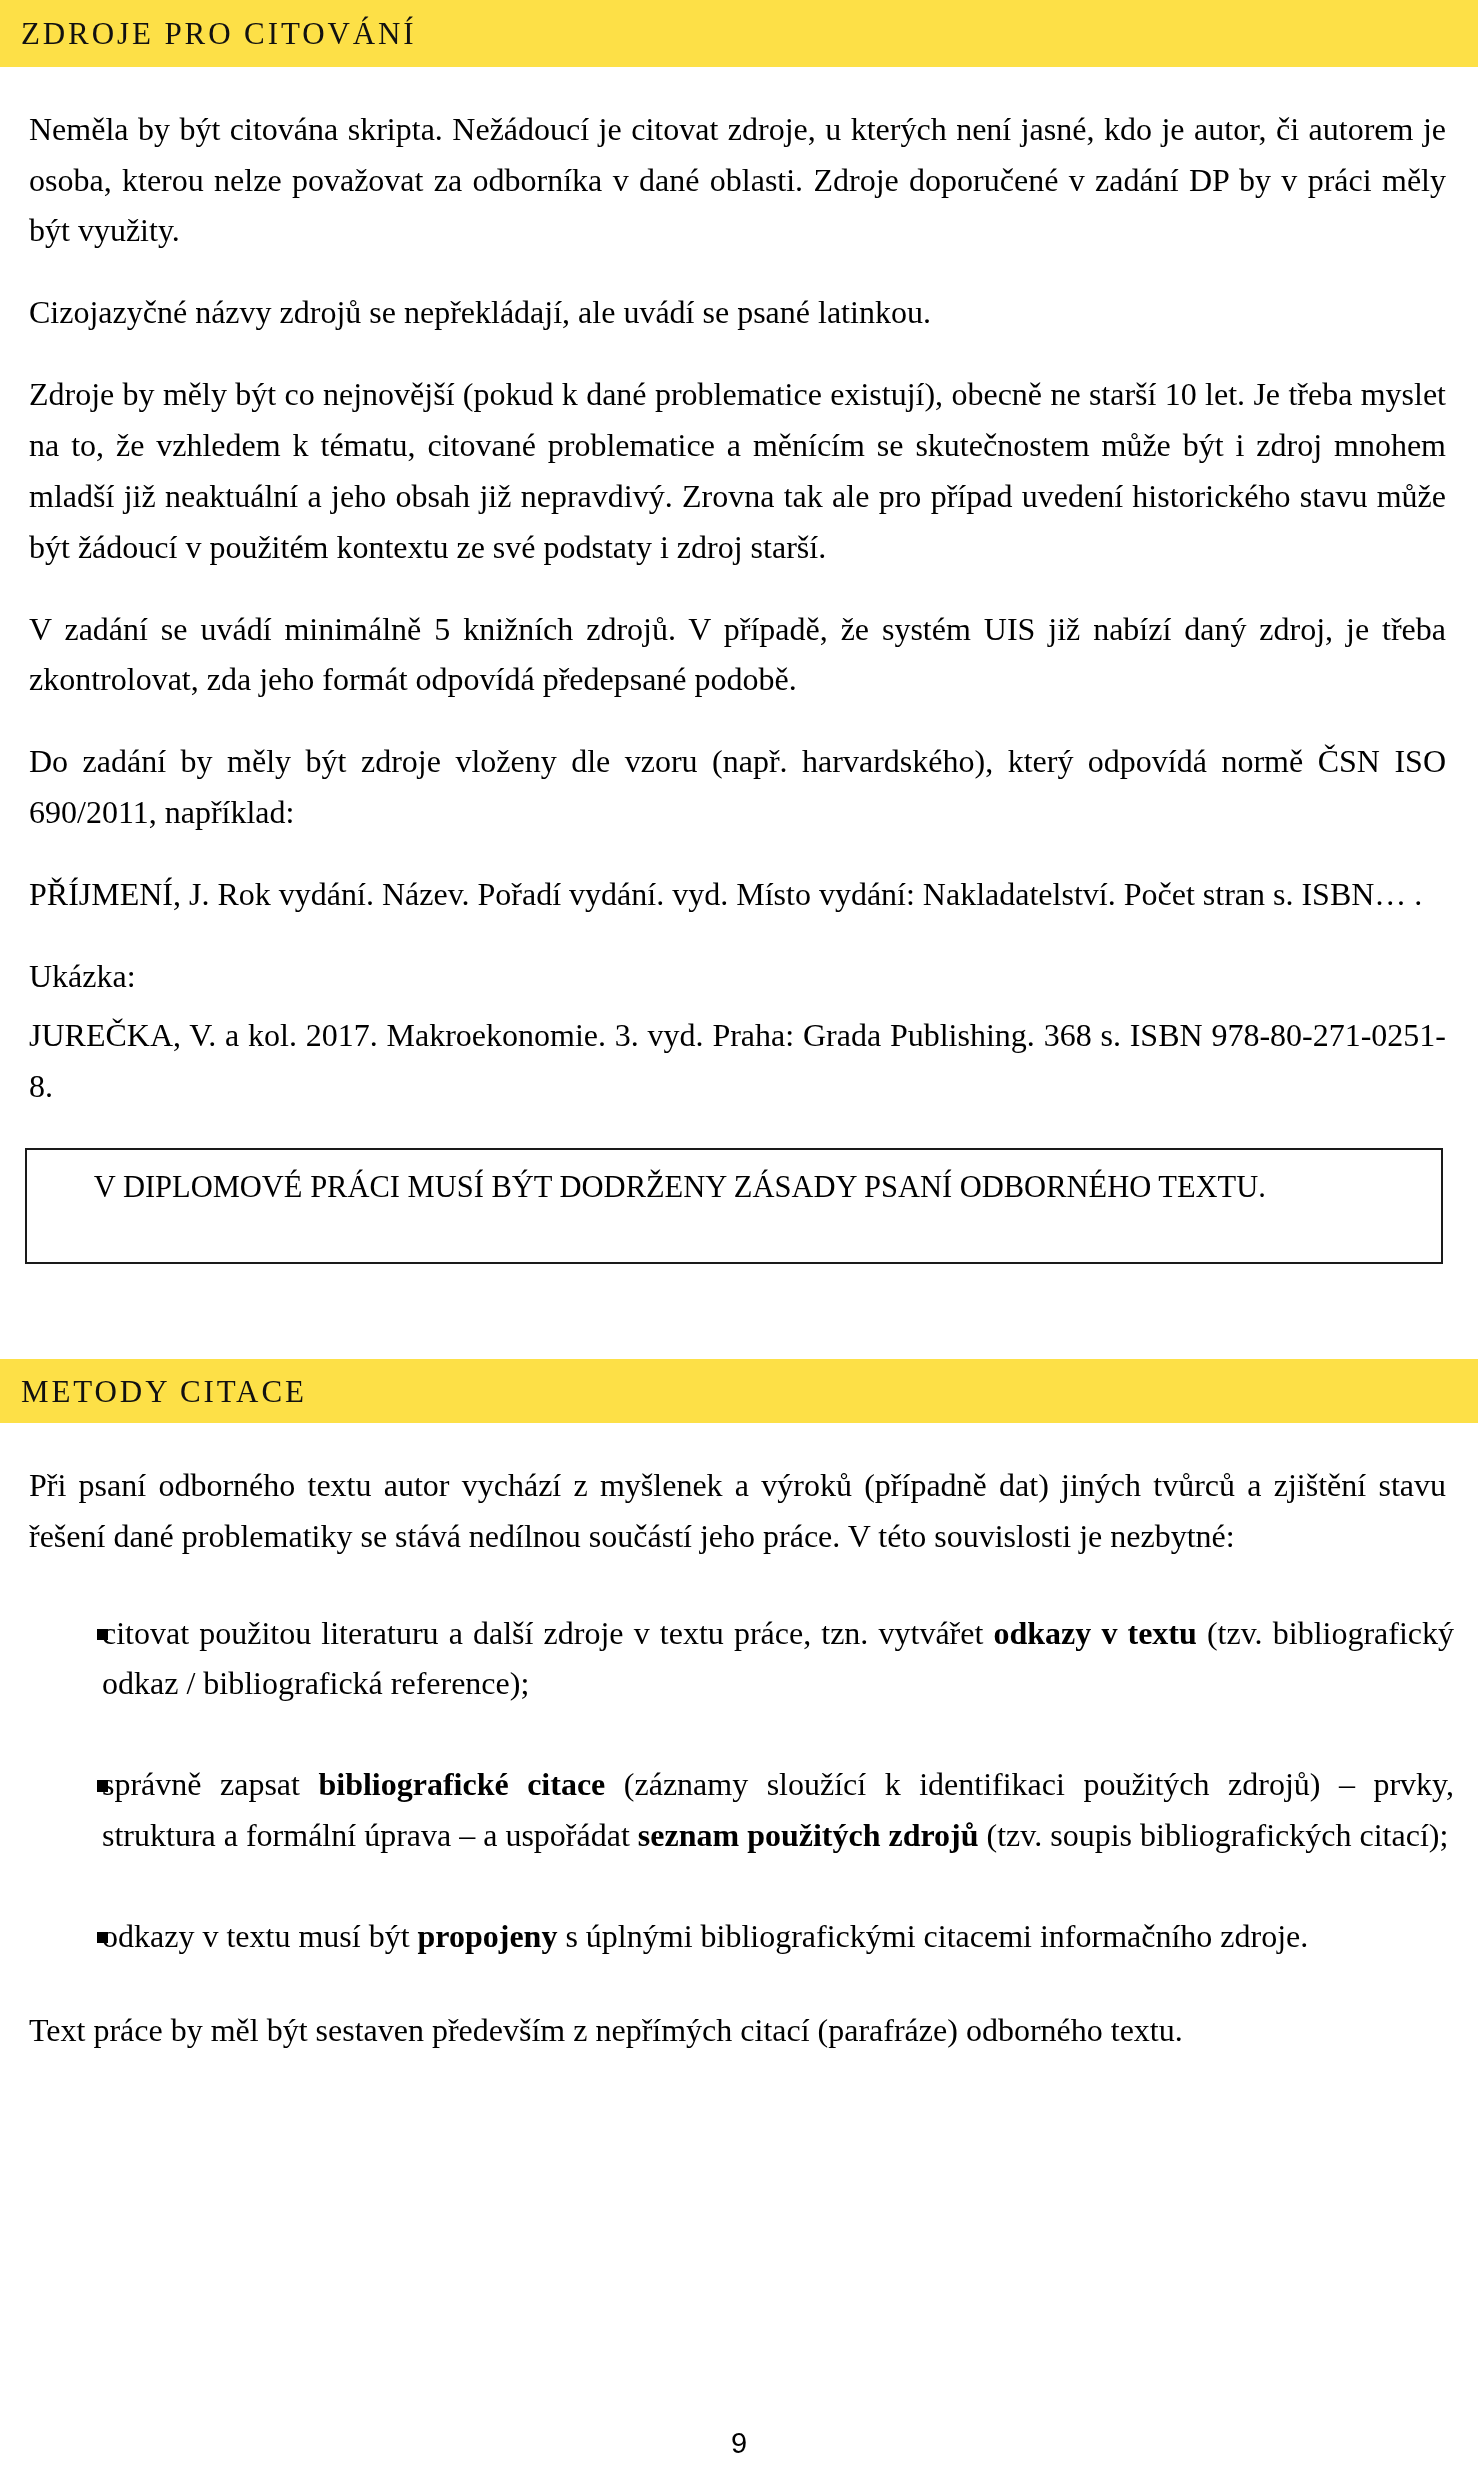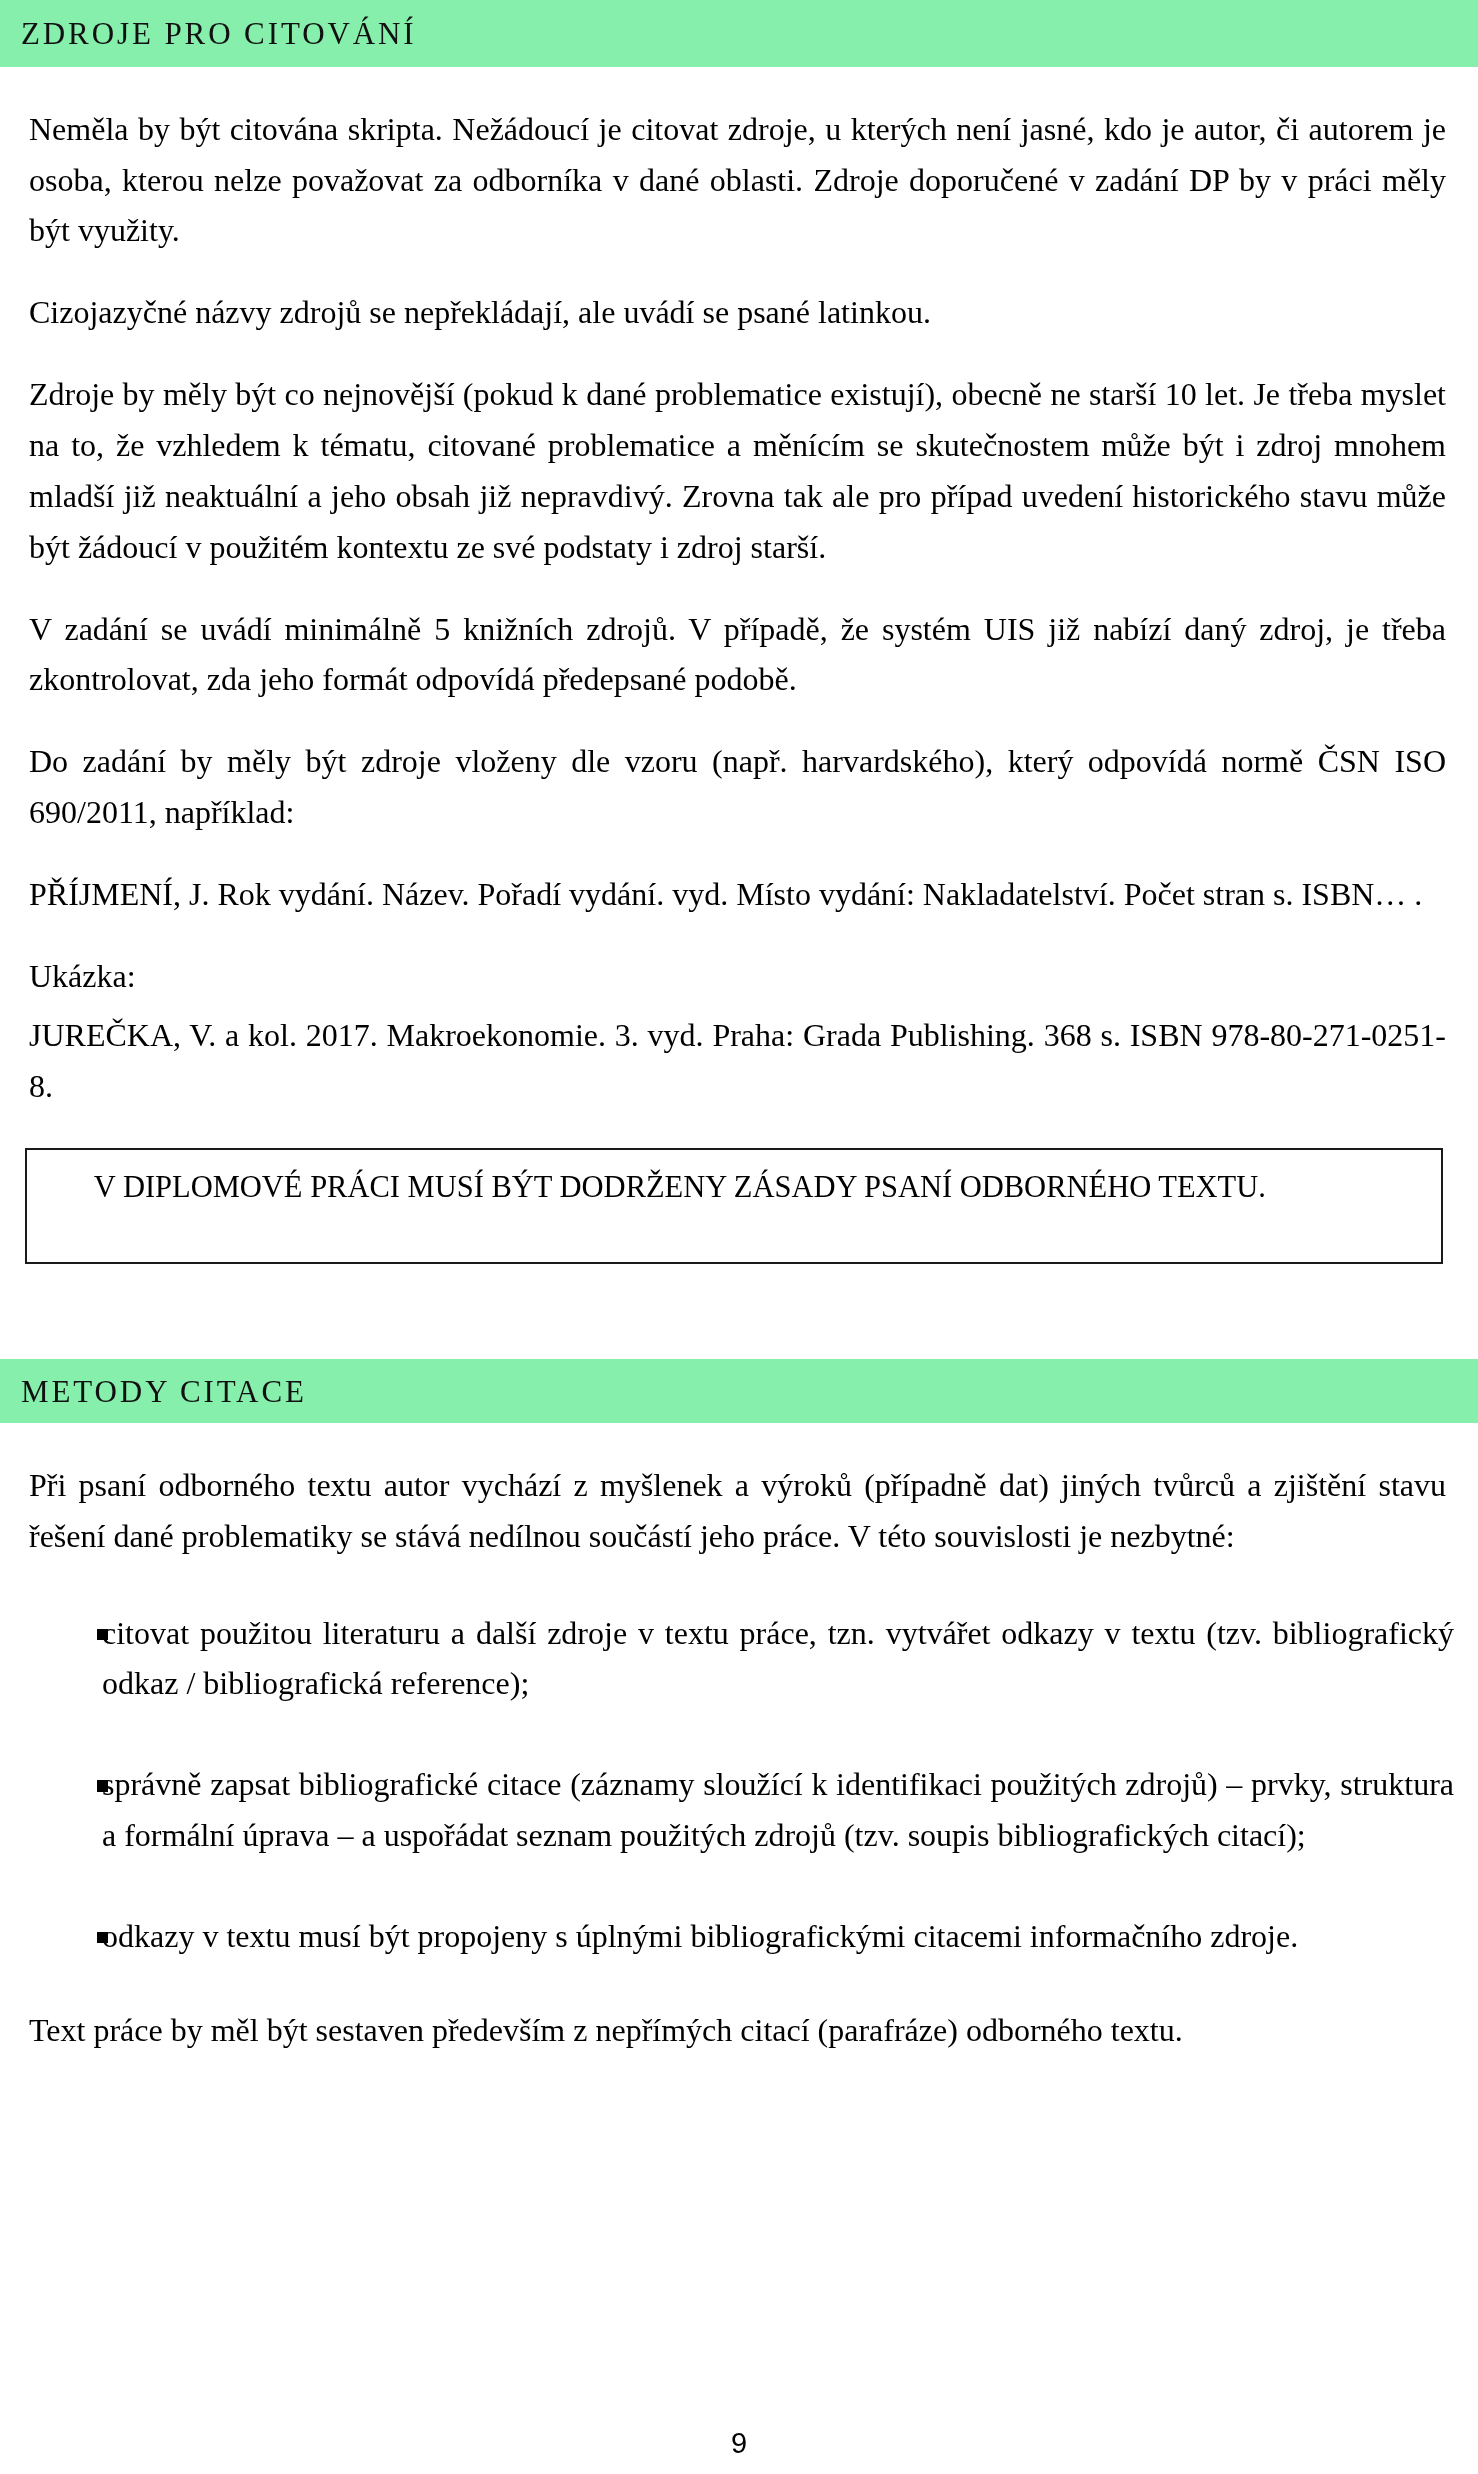--- a/index.html
+++ b/index.html
@@ -18,21 +18,21 @@
 
   .page {
     position: relative;
     width: 1478px;
     height: 2475px;
     box-sizing: border-box;
   }
 
   
   .section-bar {
-    background: #86efac;
+    background: #fde047;
     width: 1478px;
     box-sizing: border-box;
     display: flex;
     align-items: center;
   }
   .section-bar .section-title {
     font-size: 31px;
     letter-spacing: 2.9px;
     color: #111111;
     font-weight: normal;
@@ -105,21 +105,21 @@
     top: 21px;
     width: 11.4px;
     height: 11.4px;
     background: #000;
     display: block;
   }
   ul.bullets > li .li-text {
     display: block;
     margin-left: 0;
   }
-  .b { font-weight: normal; }
+  .b { font-weight: bold; }
 
   
   .page-number {
     position: absolute;
     left: 0;
     right: 0;
     bottom: 15.3px;
     text-align: center;
     font-family: "Liberation Sans", "DejaVu Sans", sans-serif;
     font-size: 29px;

